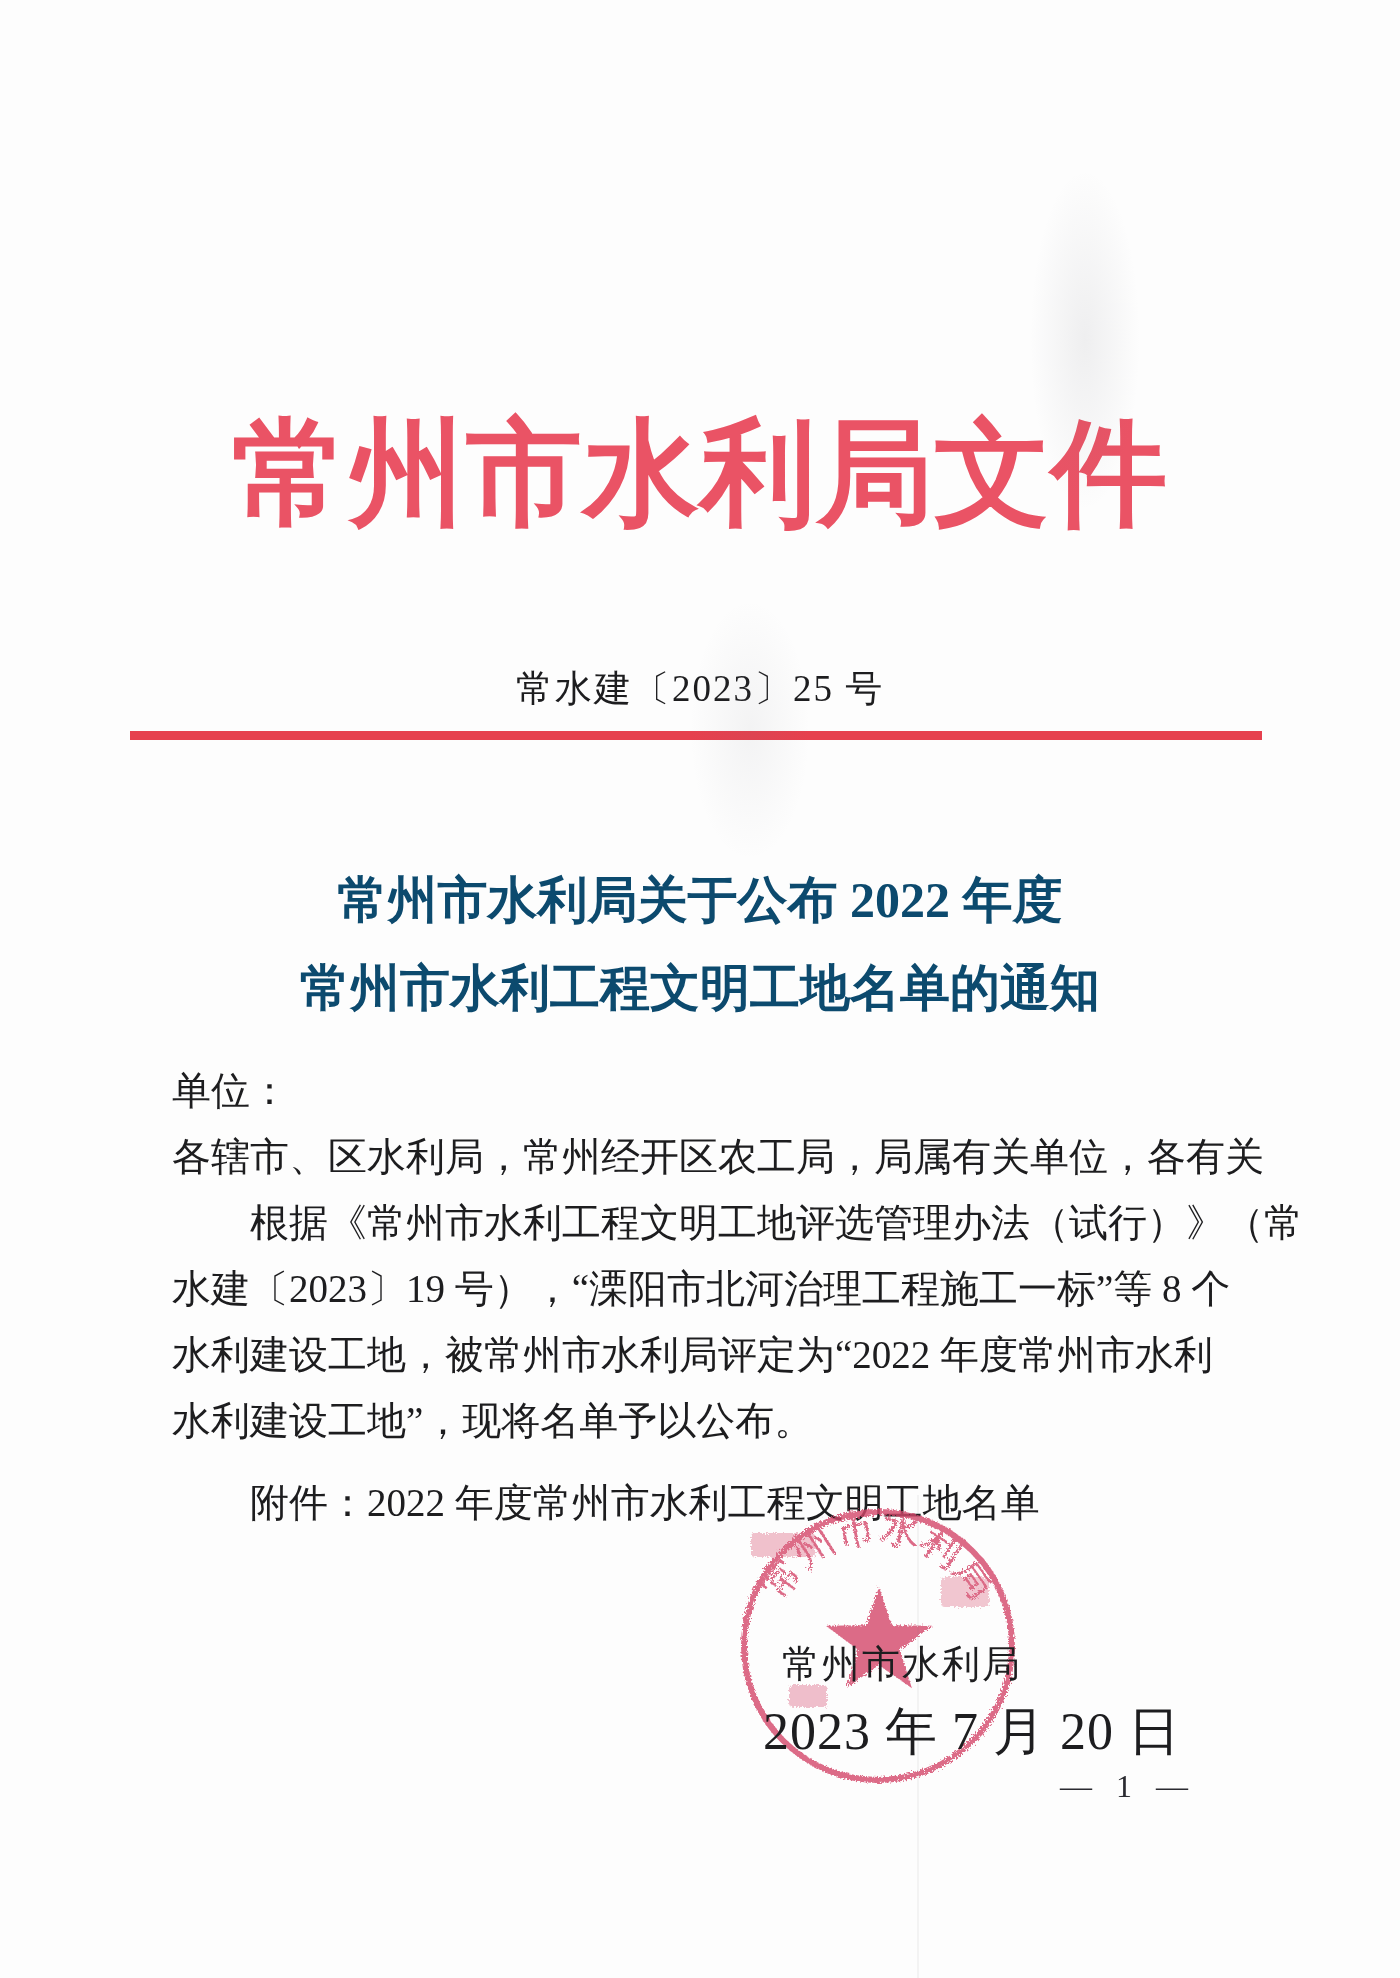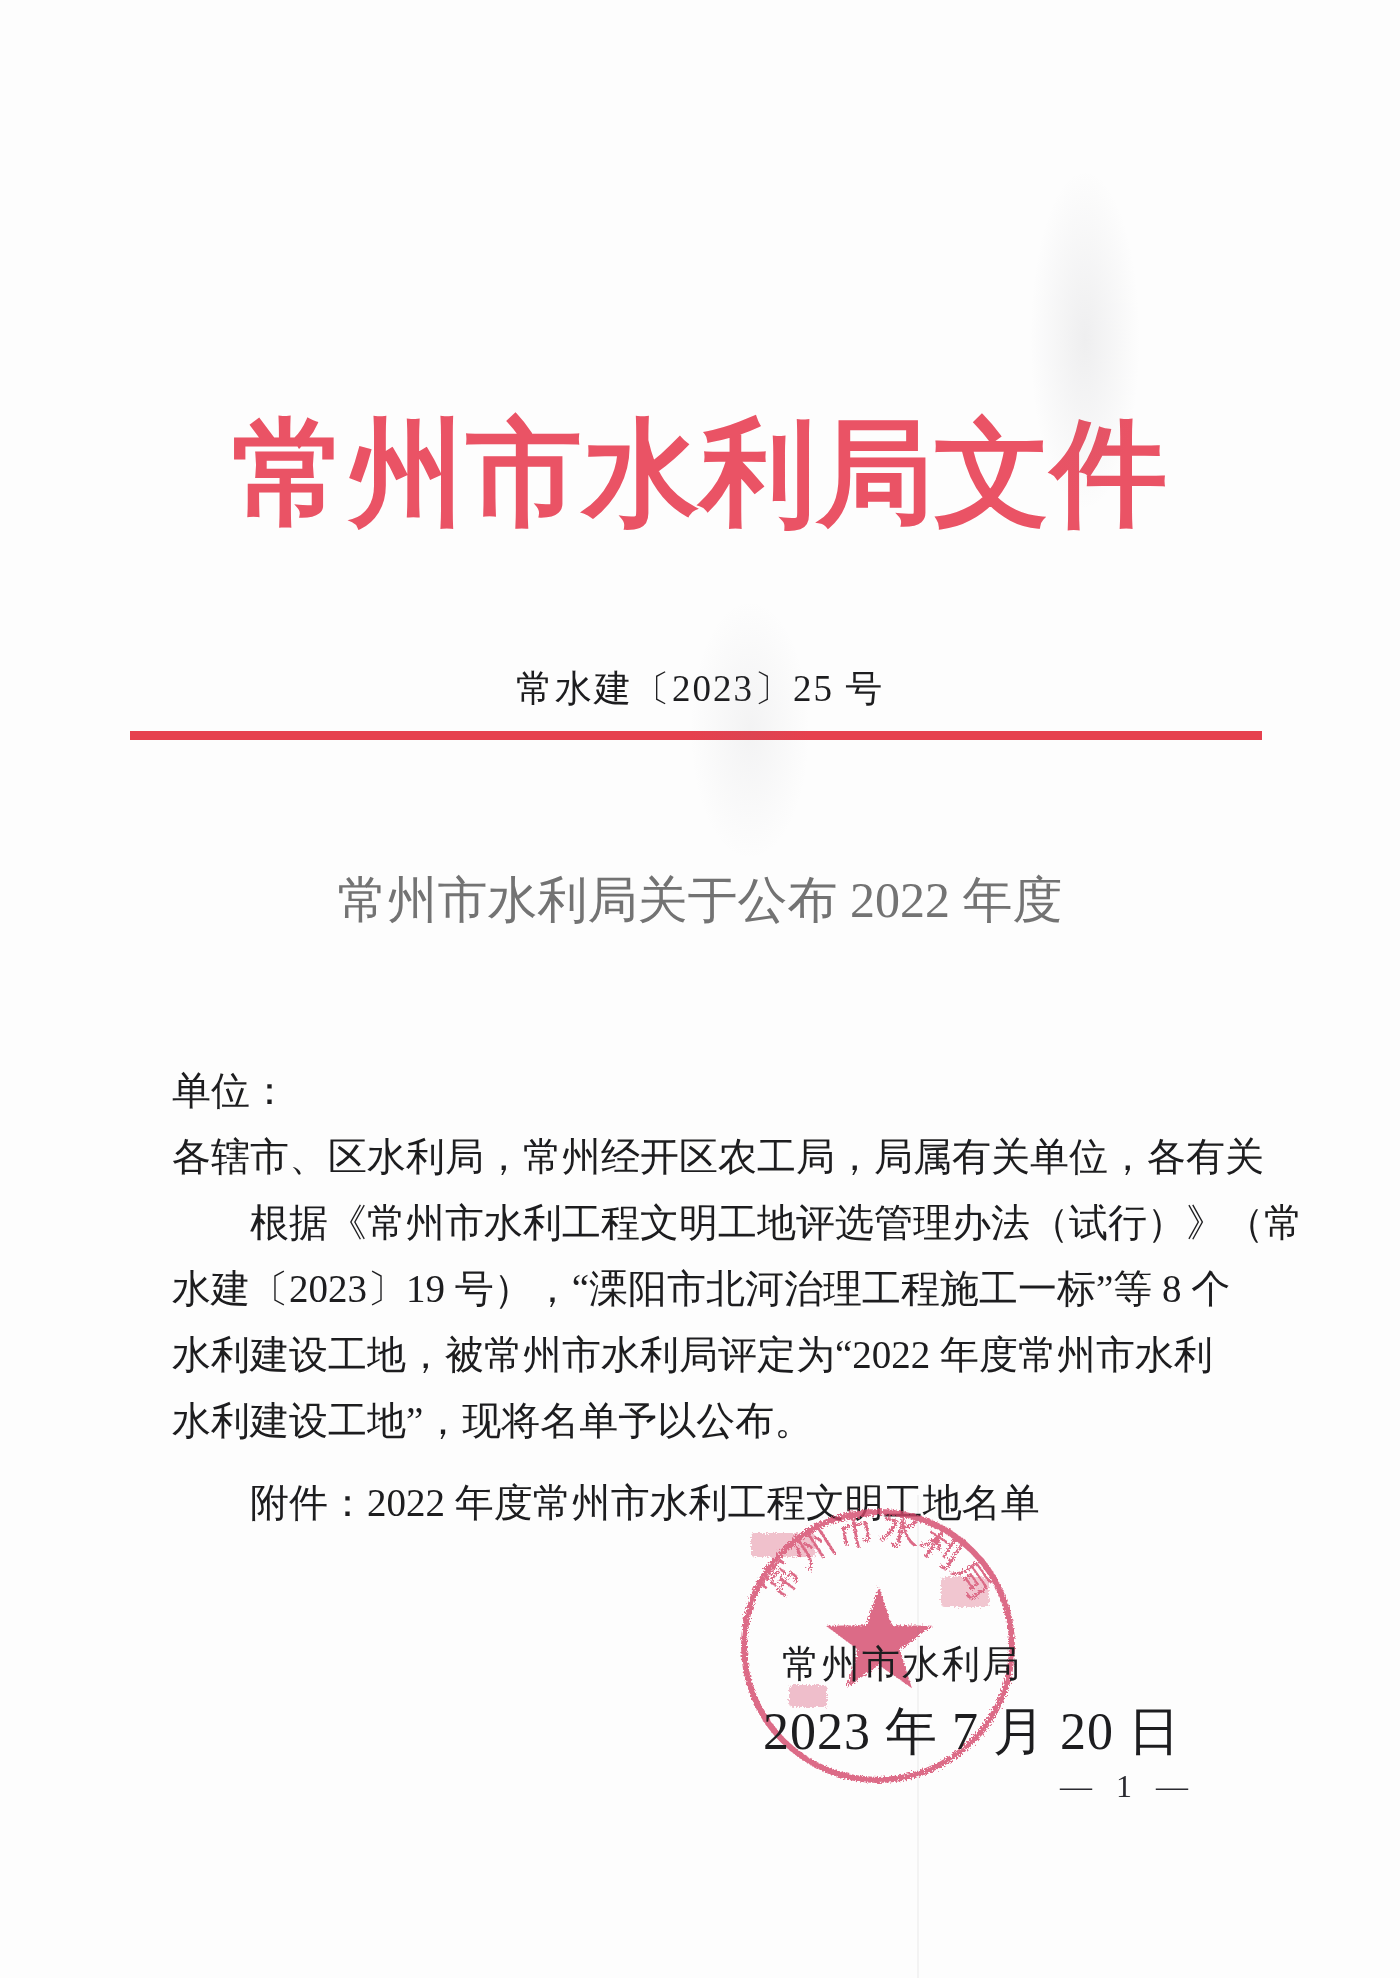--- a/index.html
+++ b/index.html
@@ -28,23 +28,23 @@
     letter-spacing:2px;
   }
   .red-rule {
     position:absolute; left:130px; top:731px;
     width:1132px; height:9px;
     background:#e6404e;
   }
   .notice-title {
     position:absolute; top:856px; left:0; width:100%;
     text-align:center;
-    font-size:50px; font-weight:normal;
+    font-size:50px; font-weight:bold;
     line-height:88px;
-    color:#737373;
+    color:#0c4a6e;
   }
   .body-block {
     position:absolute; left:172px; top:1058px; width:1062px;
     font-size:39px;
     line-height:66px;
     text-align:justify;
   }
   .body-line { white-space:nowrap; }
   .indent { text-indent:78px; }
   .attachment-line { margin-top:16px; text-indent:78px; white-space:nowrap; }
@@ -88,20 +88,21 @@
 <div class="page">
 
   <div class="header-title">常州市水利局文件</div>
 
   <div class="doc-number">常水建〔2023〕25 号</div>
 
   <div class="red-rule"></div>
 
   <div class="notice-title">
     <div>常州市水利局关于公布 2022 年度</div>
+    <div>常州市水利工程文明工地名单的通知</div>
   </div>
 
   <div class="body-block">
     <div class="body-line">单位：</div>
     <div class="body-line">各辖市、区水利局，常州经开区农工局，局属有关单位，各有关</div>
     <div class="body-line indent">根据《常州市水利工程文明工地评选管理办法（试行）》（常</div>
     <div class="body-line">水建〔2023〕19 号），“溧阳市北河治理工程施工一标”等 8 个</div>
     <div class="body-line">水利建设工地，被常州市水利局评定为“2022 年度常州市水利</div>
     <div class="body-line">水利建设工地”，现将名单予以公布。</div>
     <div class="attachment-line">附件：2022 年度常州市水利工程文明工地名单</div>

